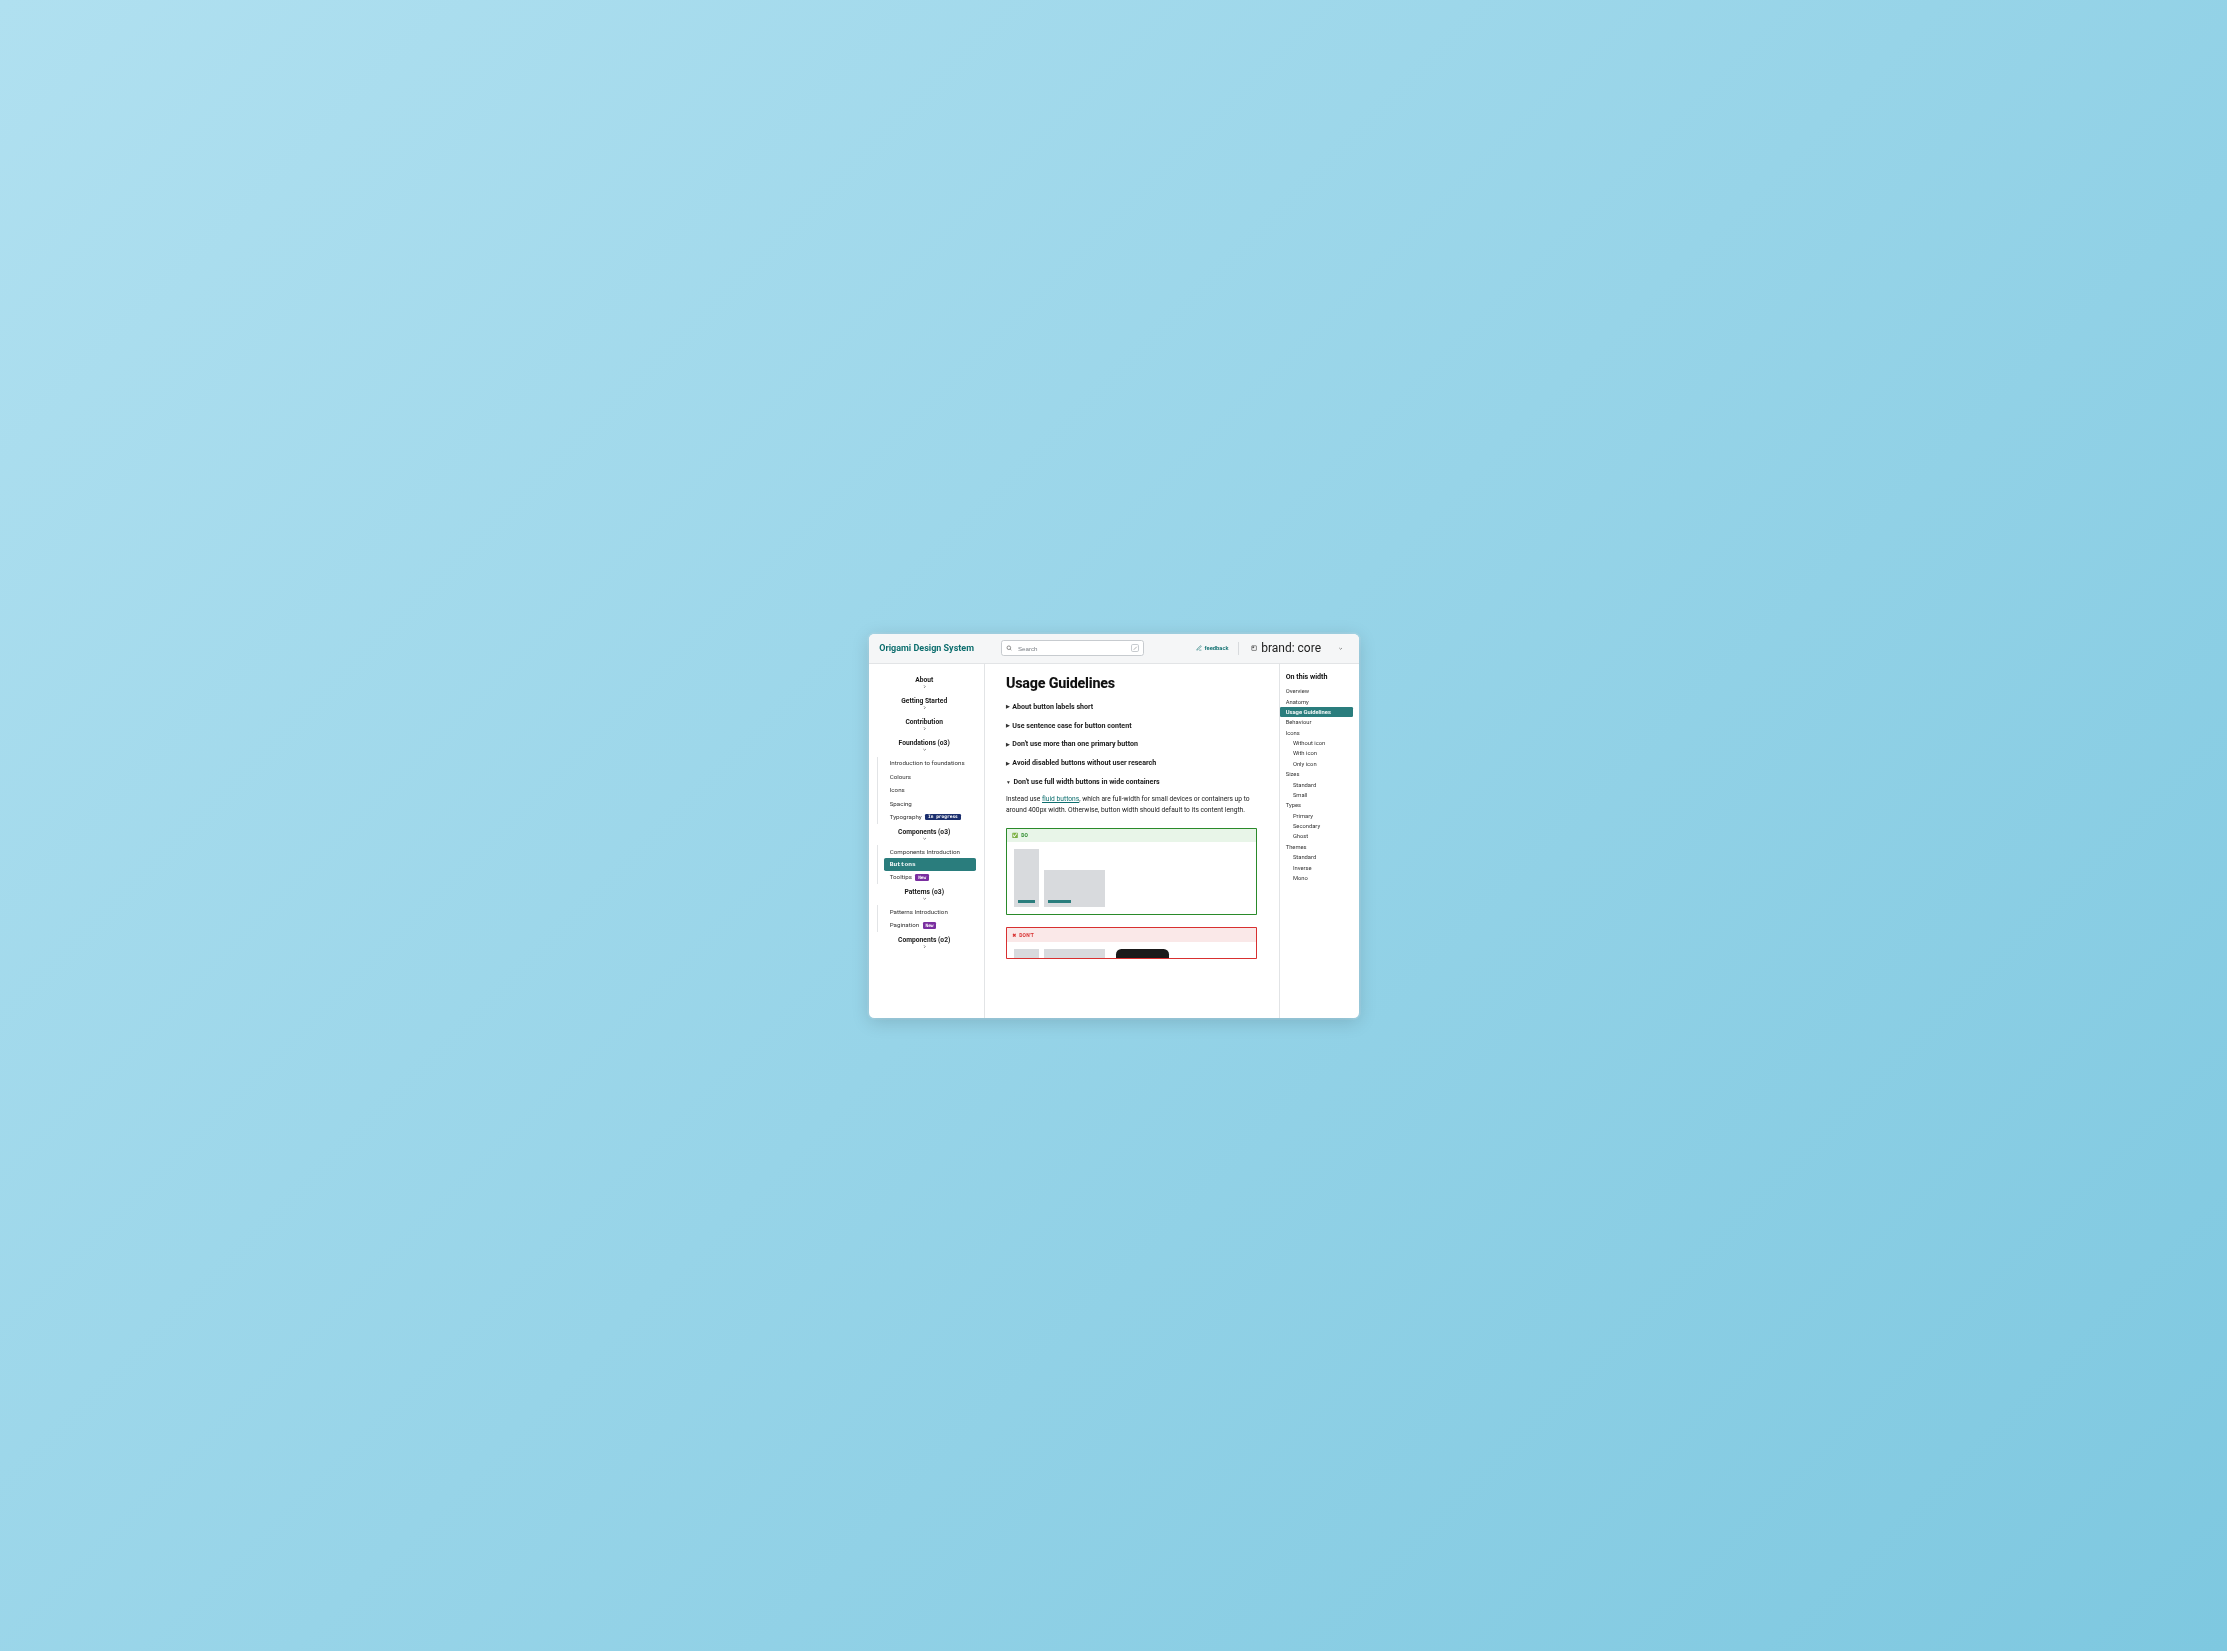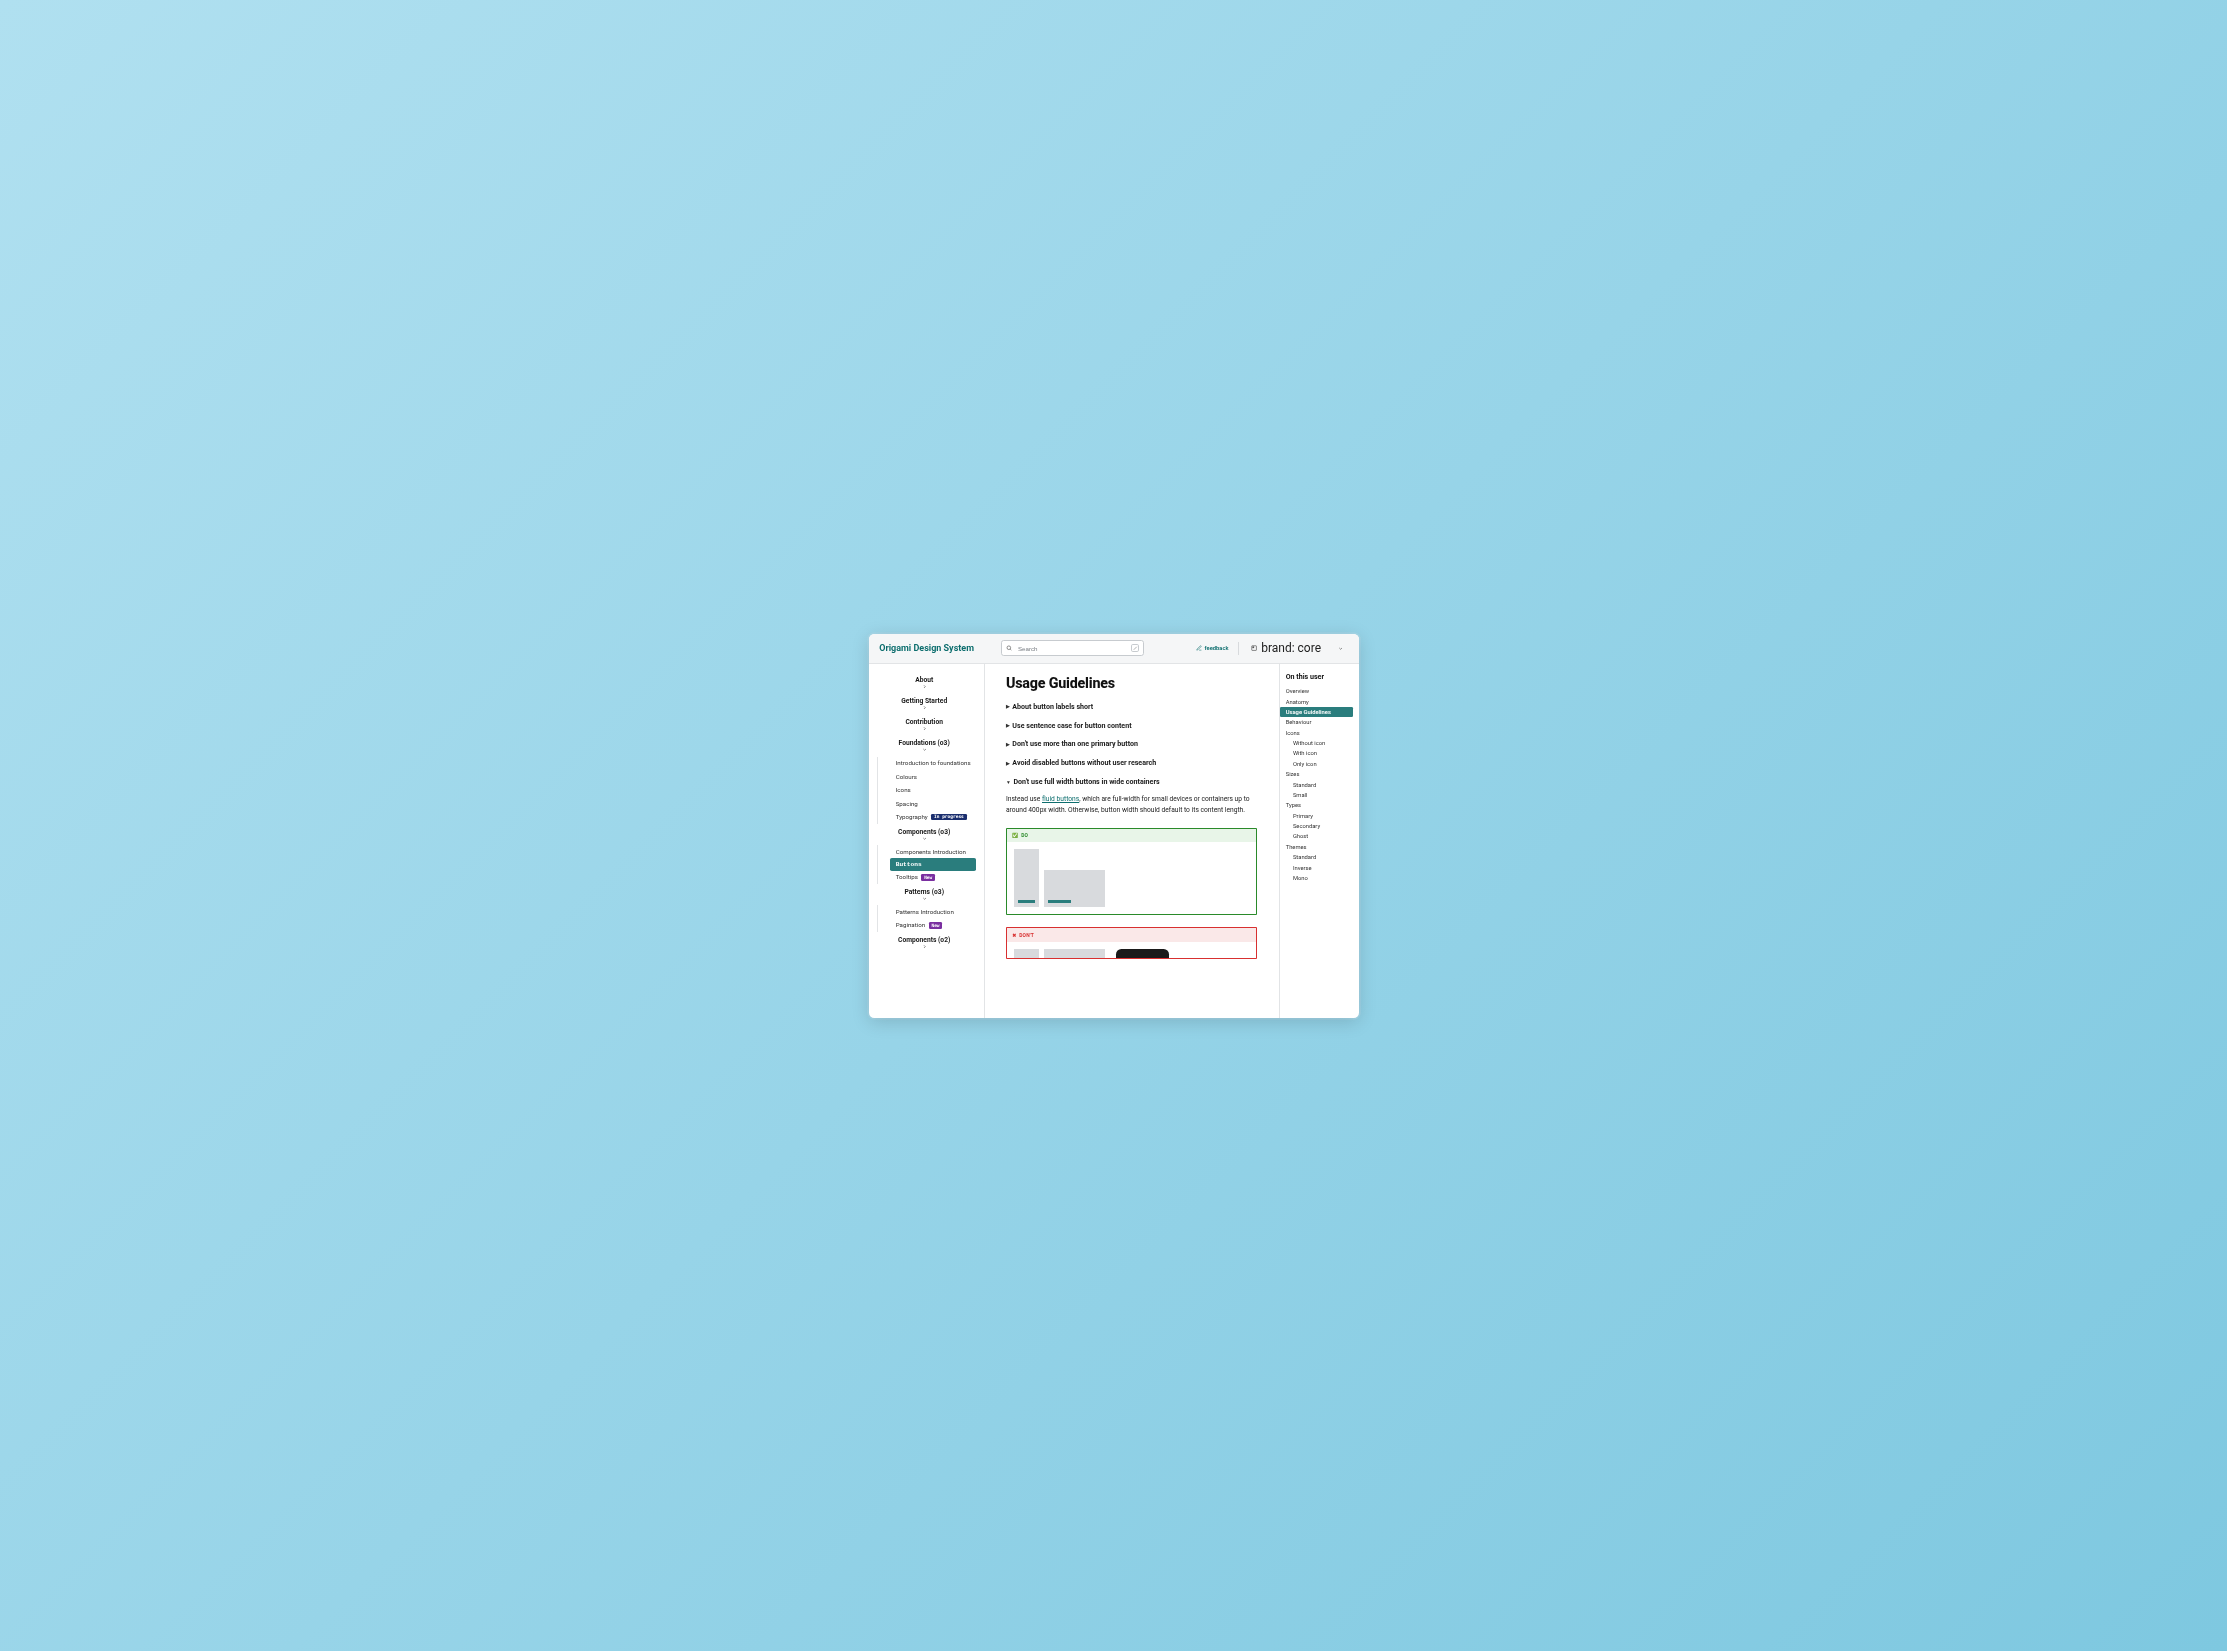--- a/index.html
+++ b/index.html
@@ -127,21 +127,21 @@
     font-size: 6.7px;
     font-weight: 700;
     color: #1a1a1a;
     cursor: pointer;
     border-radius: 1.8px;
     flex-direction: column;
   }
   .nav-sub {
     border-left: 0.4px solid #e2e4e6;
     margin-left: 5.3px;
-    padding-left: 12px;
+    padding-left: 6px;
   }
   .nav-sub-item {
     display: flex;
     align-items: center;
     gap: 3.6px;
     padding: 2.7px 5.3px;
     font-size: 6.2px;
     color: #333;
     cursor: pointer;
     border-radius: 1.8px;
@@ -494,21 +494,21 @@
                 <div class="dont-card-sm"></div>
                 <div class="dont-card-wide"></div>
                 <div class="dont-widget"></div>
               </div>
             </div>
           </details>
         </div>
     </main>
 
     <aside class="toc">
-      <h3>On this user</h3>
+      <h3>On this width</h3>
       <div id="toc-root">
           <div class="toc-item">Overview</div>
           <div class="toc-item">Anatomy</div>
           <div class="toc-item active">Usage Guidelines</div>
           <div class="toc-item">Behaviour</div>
           <div class="toc-item">Icons</div>
           <div class="toc-item lvl2">Without icon</div>
           <div class="toc-item lvl2">With icon</div>
           <div class="toc-item lvl2">Only icon</div>
           <div class="toc-item">Sizes</div>

